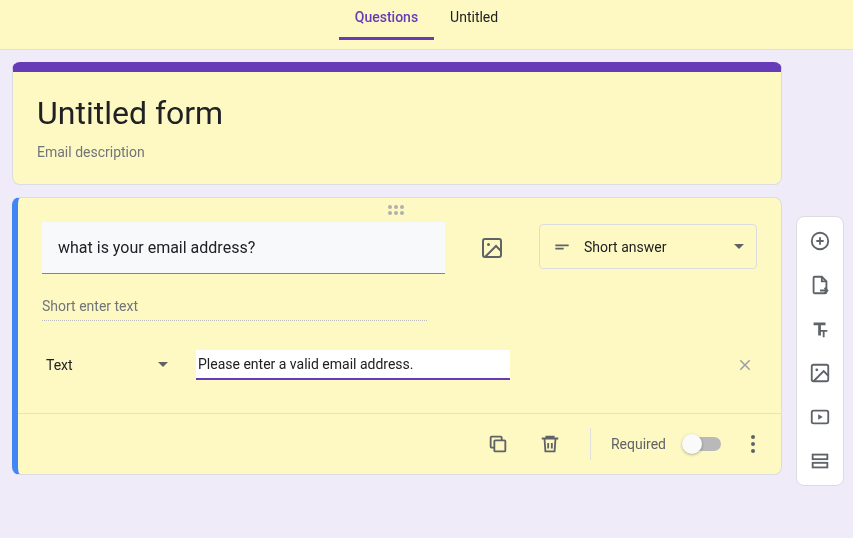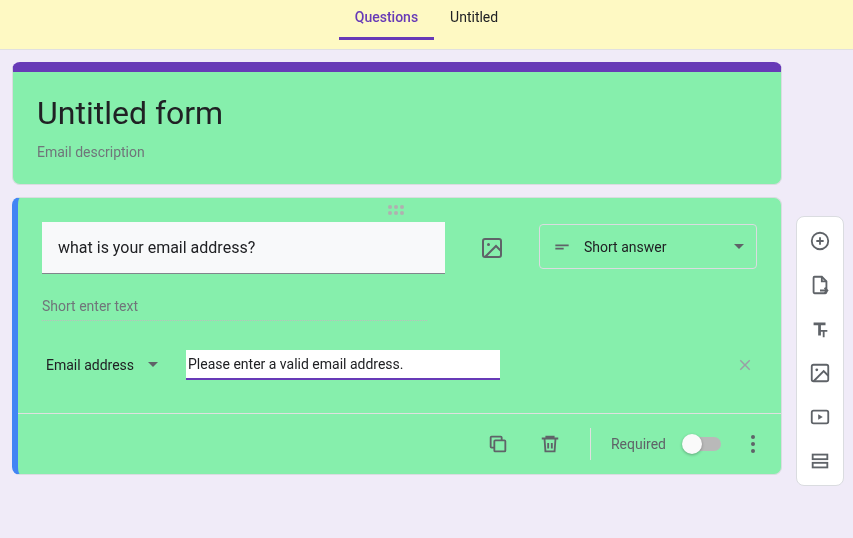--- a/index.html
+++ b/index.html
@@ -33,21 +33,21 @@
 .canvas {
   padding: 12px 0 0 0;
   display: flex;
   align-items: flex-start;
 }
 .form-wrap {
   margin-left: 12px;
   width: 770px;
 }
 .card {
-  background: #86efac;
+  background: #fef9c3;
   border-radius: 8px;
   margin-bottom: 12px;
   position: relative;
   border: 1px solid #dadce0;
 }
 .header-card {
   border-top: 10px solid #673ab7;
   padding: 22px 24px 24px;
 }
 .form-title {
@@ -259,22 +259,22 @@
               <svg width="10" height="6" viewBox="0 0 10 6">
                   <path d="M0 0l5 5 5-5z" fill="#5f6368"></path>
                 </svg>
             </span>
           </div>
         </div>
 
         <div class="answer-placeholder">Short enter text</div>
 
         <div class="validation-row">
-          <div class="val-select vs2">
-            <span>Email address</span>
+          <div class="val-select vs1">
+            <span>Text</span>
             <span class="chev">
                 <svg width="10" height="6" viewBox="0 0 10 6">
                   <path d="M0 0l5 5 5-5z" fill="#5f6368"></path>
                 </svg>
               </span>
           </div>
           <input class="val-input" value="Please enter a valid email address." style="">
           <div class="val-close">
             <svg width="18" height="18" viewBox="0 0 24 24">
                 <path d="M19 6.41L17.59 5 12 10.59 6.41 5 5 6.41 10.59 12 5 17.59 6.41 19 12 13.41 17.59 19 19 17.59 13.41 12z" fill="#9aa0a6"></path>

